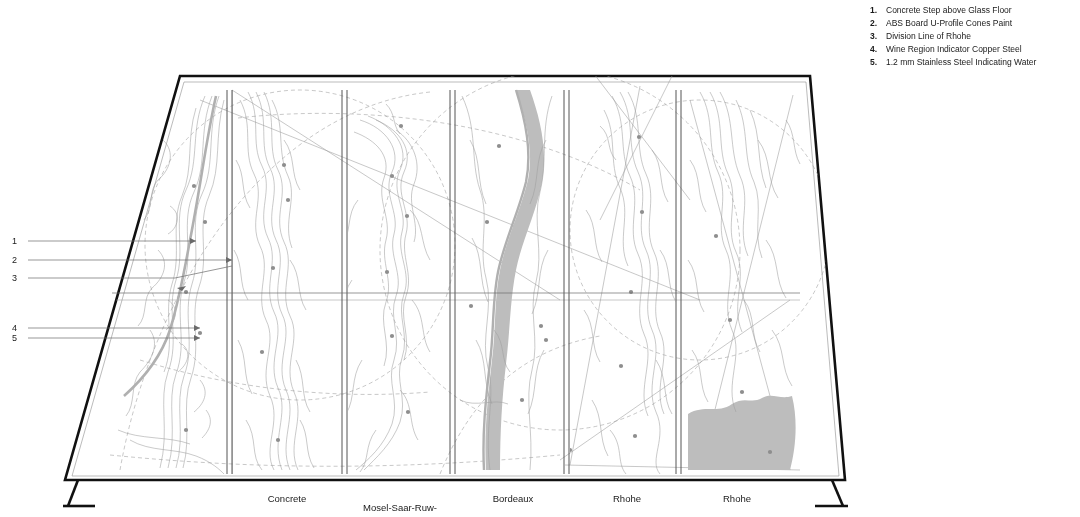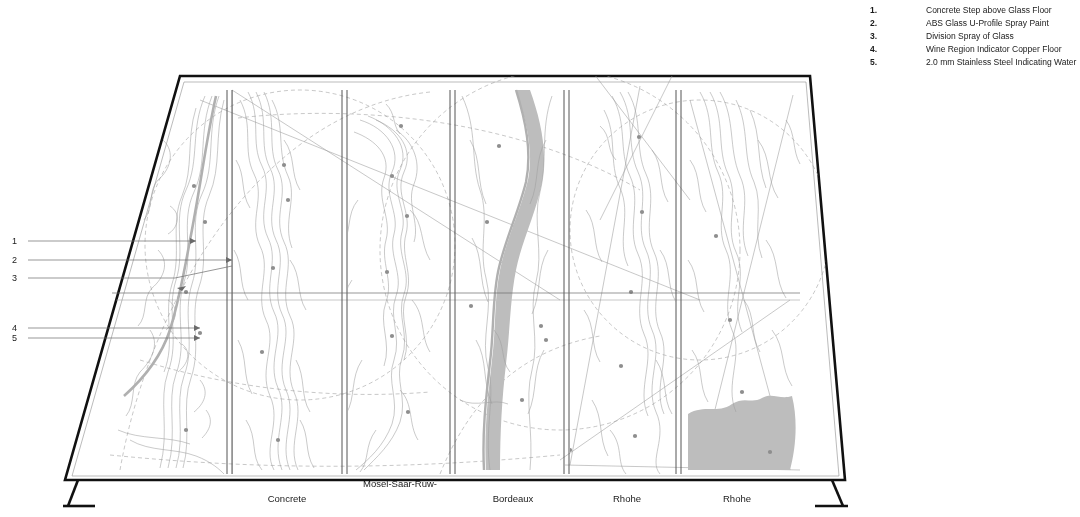--- a/index.html
+++ b/index.html
@@ -43,21 +43,20 @@
     white-space: nowrap;
   }
   .legend-num {
     font-weight: bold;
     width: 16px;
     flex: none;
     text-align: left;
   }
   .legend-label {
     flex: 1;
-    margin-left: 40px;
   }
   
   .callout-num {
     position: absolute;
     font-size: 9px;
     line-height: 9px;
     color: #1a1a1a;
     text-align: left;
   }
   
@@ -326,42 +325,42 @@
     </g>
   </svg>
 
   <div class="legend">
     <div class="legend-row">
       <span class="legend-num">1.</span>
       <span class="legend-label">Concrete Step above Glass Floor</span>
     </div>
     <div class="legend-row">
       <span class="legend-num">2.</span>
-      <span class="legend-label">ABS Glass U-Profile Spray Paint</span>
+      <span class="legend-label">ABS Board U-Profile Cones Paint</span>
     </div>
     <div class="legend-row">
       <span class="legend-num">3.</span>
-      <span class="legend-label">Division Spray of Glass</span>
+      <span class="legend-label">Division Line of Rhohe</span>
     </div>
     <div class="legend-row">
       <span class="legend-num">4.</span>
-      <span class="legend-label">Wine Region Indicator Copper Floor</span>
+      <span class="legend-label">Wine Region Indicator Copper Steel</span>
     </div>
     <div class="legend-row">
       <span class="legend-num">5.</span>
-      <span class="legend-label">2.0 mm Stainless Steel Indicating Water</span>
+      <span class="legend-label">1.2 mm Stainless Steel Indicating Water</span>
     </div>
   </div>
 
   <div class="callout-num" style="left:12px; top:237px;">1</div>
   <div class="callout-num" style="left:12px; top:256px;">2</div>
   <div class="callout-num" style="left:12px; top:274px;">3</div>
   <div class="callout-num" style="left:12px; top:324px;">4</div>
   <div class="callout-num" style="left:12px; top:334px;">5</div>
 
   <div class="region-label" style="left:163px; top:493px;margin-top:42px;">Barolo</div>
   <div class="region-label" style="left:287px; top:493px;">Concrete</div>
-  <div class="region-label" style="left:400px; top:478px;">Mosel-Saar-Ruw-</div>
+  <div class="region-label" style="left:400px; top:502px;">Mosel-Saar-Ruw-</div>
   <div class="region-label" style="left:513px; top:493px;text-align:center;">Bordeaux</div>
   <div class="region-label" style="left:627px; top:493px;">Rhohe</div>
   <div class="region-label" style="left:737px; top:493px;">Rhohe</div>
 
 </div>
 
 </body></html>

